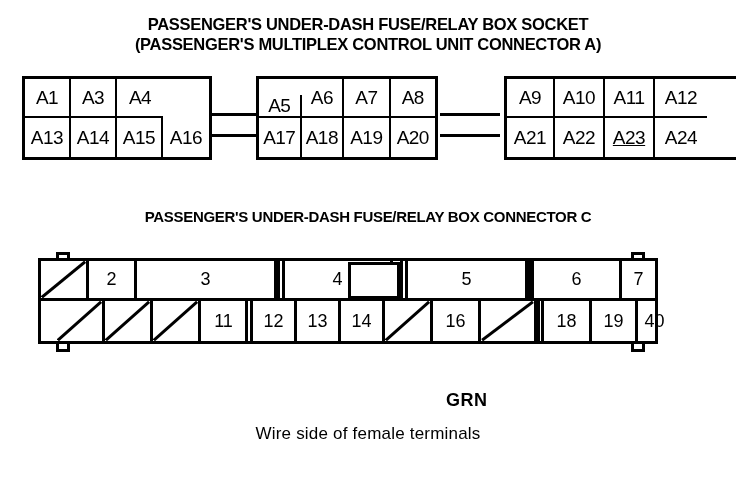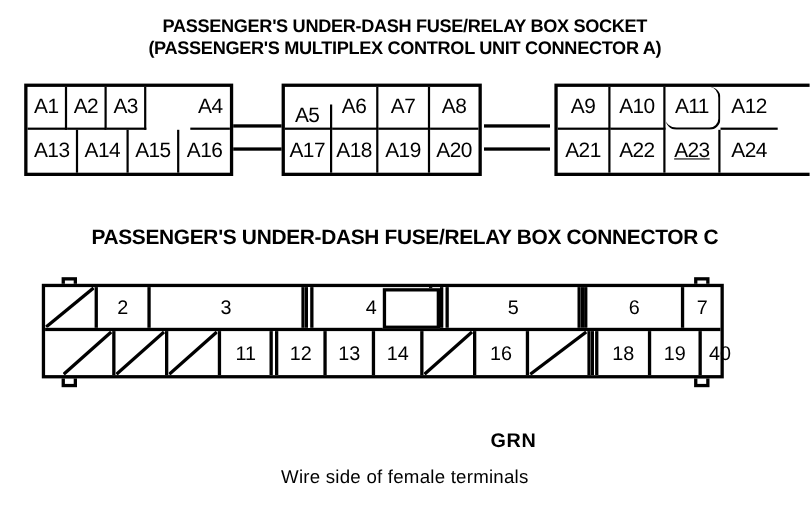--- a/index.html
+++ b/index.html
@@ -2,21 +2,21 @@
 <html><head>
 <meta charset="utf-8">
 <style>
   html,body{margin:0;padding:0;background:#fff;}
   body{width:736px;height:478px;position:relative;overflow:hidden;
        font-family:"Liberation Sans",sans-serif;color:#000;}
 
   .title{position:absolute;width:100%;text-align:center;font-weight:bold;
          letter-spacing:-0.3px;}
   #title-a{top:14px;font-size:16.5px;line-height:20px;}
-  #title-c{top:207px;font-size:19px;line-height:20px;}
+  #title-c{top:207px;font-size:15px;line-height:20px;}
 
   
   #connector-a{position:absolute;left:0;top:76px;width:736px;height:100px;}
   .grpA{position:absolute;top:0;border:3px solid #000;box-sizing:border-box;
         display:flex;flex-direction:column;background:#fff;z-index:2;}
   .rowA{display:flex;height:39px;}
   .cellA{border-right:2px solid #000;box-sizing:border-box;display:flex;
          align-items:center;justify-content:center;font-size:19px;
          letter-spacing:-0.5px;}
   .rowA.top .cellA{border-bottom:2px solid #000;}
@@ -59,23 +59,22 @@
 </div>
 
 <div id="connector-a">
   <div class="linkA" style="left:210px;top:37px;width:60px;"></div>
   <div class="linkA" style="left:210px;top:58px;width:60px;"></div>
   <div class="linkA" style="left:440px;top:37px;width:60px;"></div>
   <div class="linkA" style="left:440px;top:58px;width:60px;"></div>
 <div class="grpA" style="left: 22px; width: 190px;">
       <div class="rowA top">
         <div class="cellA" style="width: 46px;">A1</div>
-        <div class="cellA" style="width: 46px;">A2</div>
         <div class="cellA" style="width: 46px;">A3</div>
-        <div class="cellA" style="width: 46px; margin-left: 40px;">A4</div>
+        <div class="cellA" style="width: 46px;">A4</div>
       </div>
       <div class="rowA bot">
         <div class="cellA" style="width: 46px;">A13</div>
         <div class="cellA" style="width: 46px;">A14</div>
         <div class="cellA" style="width: 46px;">A15</div>
         <div class="cellA" style="width: 46px;">A16</div>
       </div>
     </div>
     <div class="grpA" style="left: 256px; width: 182px;">
       <div class="rowA top">
@@ -88,21 +87,21 @@
         <div class="cellA" style="width: 44px;">A17</div>
         <div class="cellA" style="width: 44px;">A18</div>
         <div class="cellA" style="width: 48px;">A19</div>
         <div class="cellA" style="width: 46px;">A20</div>
       </div>
     </div>
     <div class="grpA" style="left: 504px; width: 236px;">
       <div class="rowA top">
         <div class="cellA" style="width: 48px;">A9</div>
         <div class="cellA" style="width: 50px;">A10</div>
-        <div class="cellA" style="width: 50px; border-radius: 10px;">A11</div>
+        <div class="cellA" style="width: 50px;">A11</div>
         <div class="cellA" style="width: 52px;">A12</div>
       </div>
       <div class="rowA bot">
         <div class="cellA" style="width: 48px;">A21</div>
         <div class="cellA" style="width: 50px;">A22</div>
         <div class="cellA" style="width: 50px; text-decoration: underline;">A23</div>
         <div class="cellA" style="width: 52px;">A24</div>
       </div>
     </div>
   </div>

